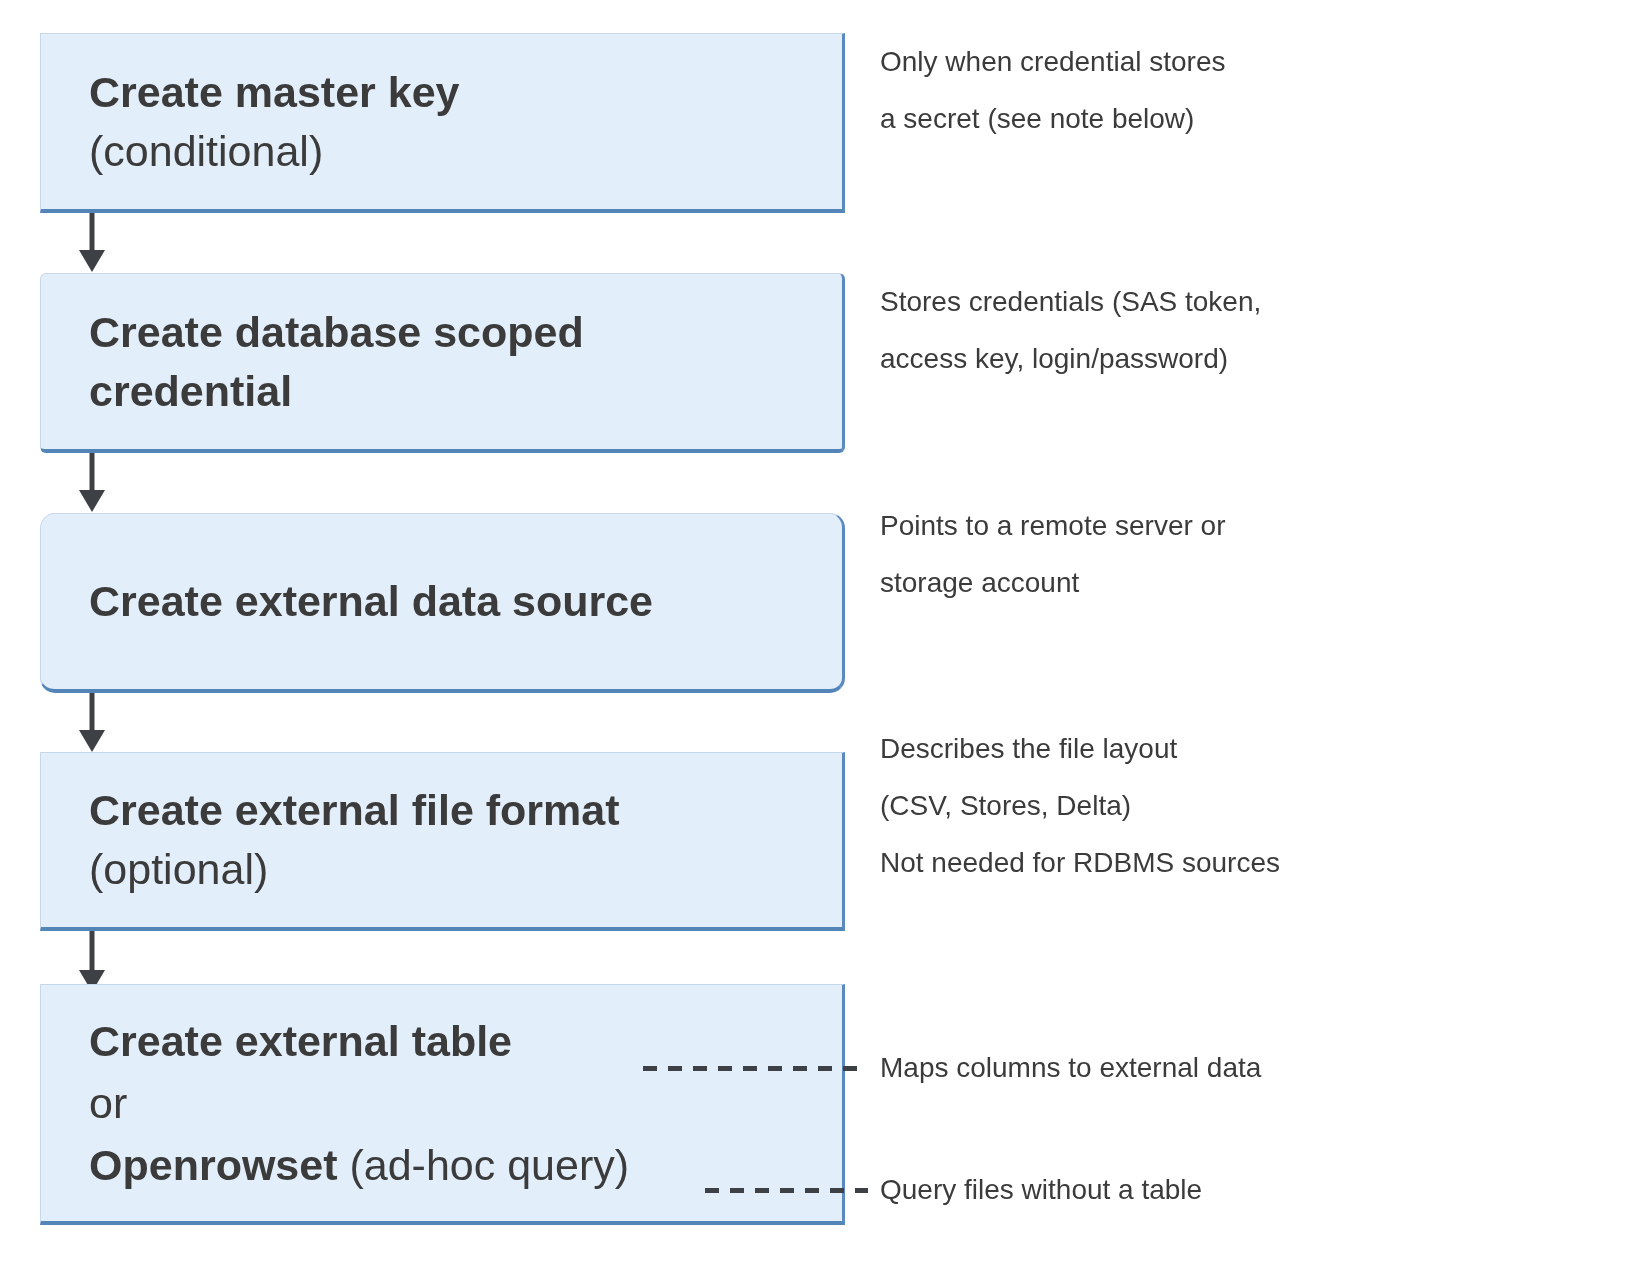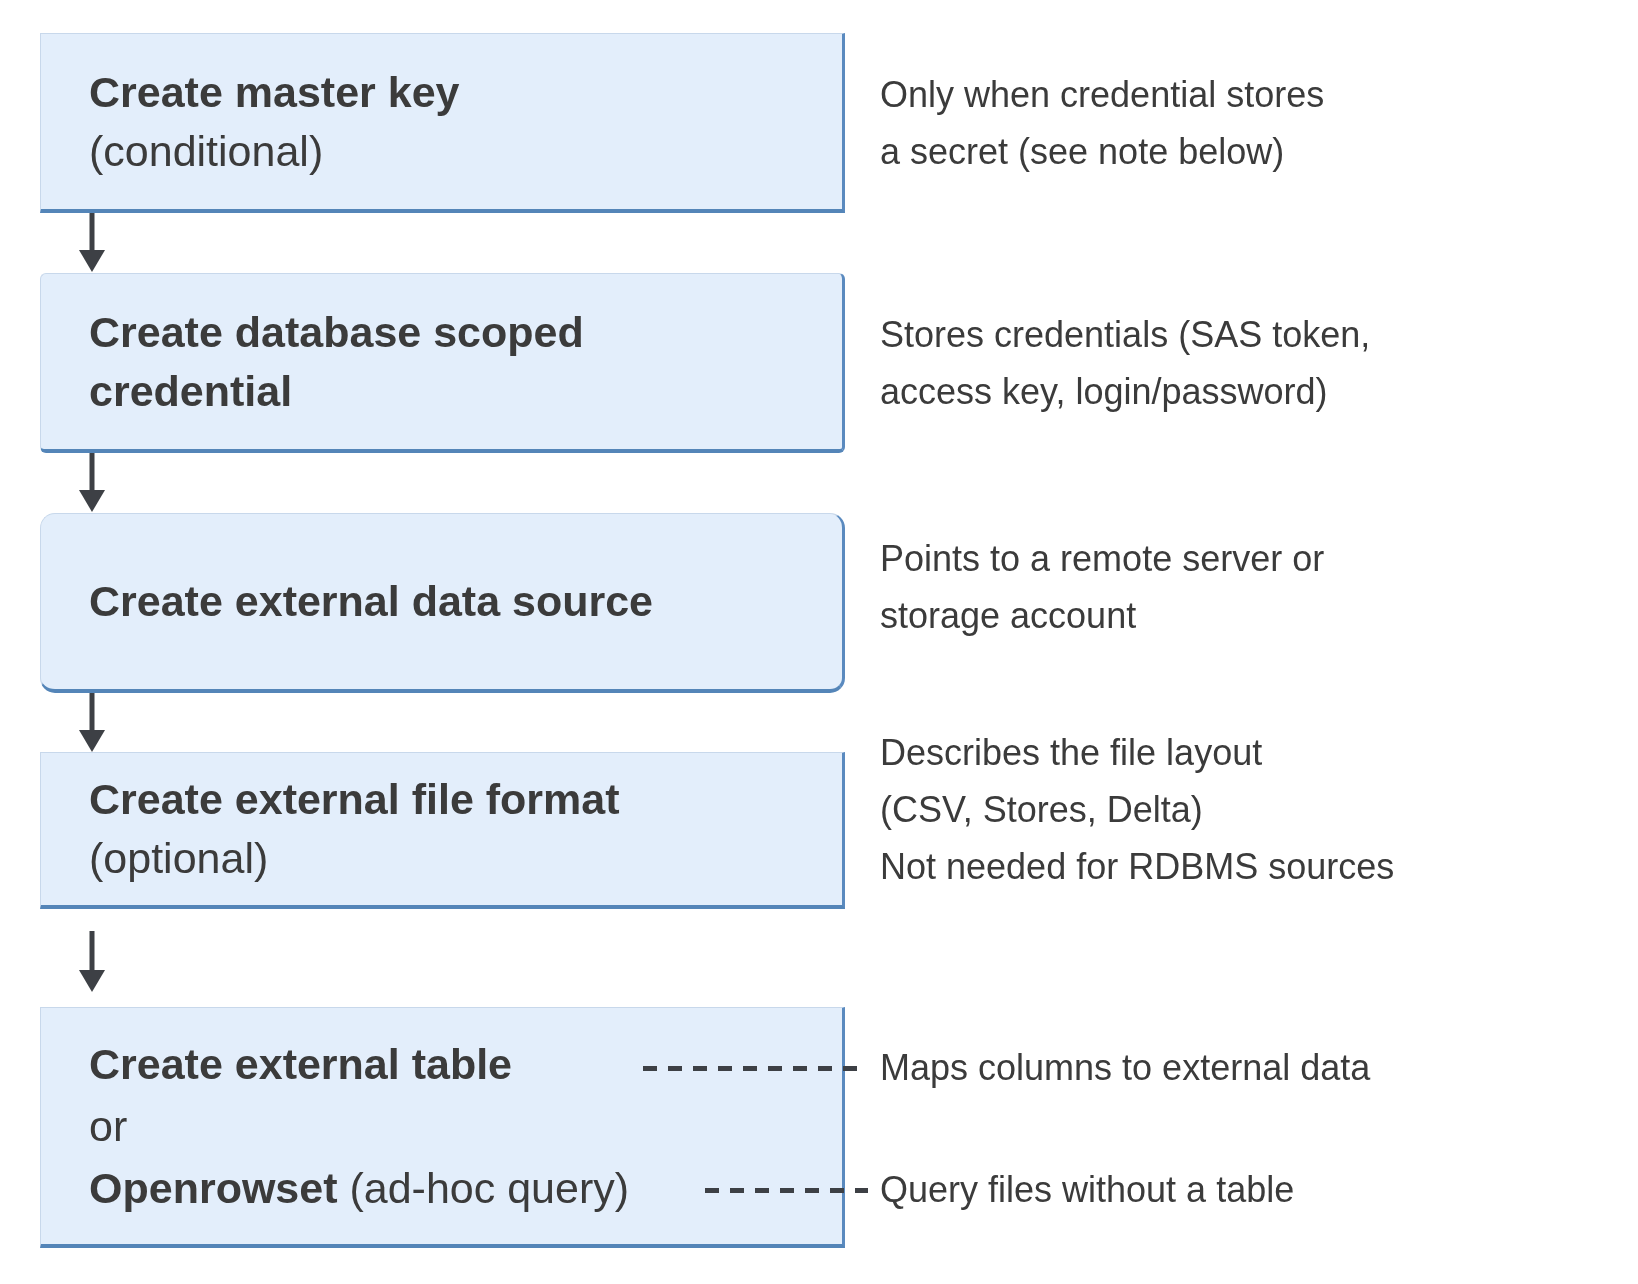--- a/index.html
+++ b/index.html
@@ -38,39 +38,38 @@
     justify-content: center;
     padding-left: 48px;
     font-size: 43px;
     line-height: 59px;
   }
   .box .line { display: block; white-space: nowrap; }
   .b { font-weight: 700; }
   #box1 { top: 33px;  height: 180px; }
   #box2 { top: 273px; height: 180px; border-radius: 6px; }
   #box3 { top: 513px; height: 180px; border-radius: 15px; }
-  #box4 { top: 752px; height: 157px; }
-  #box5 { top: 1007px; height: 241px; line-height: 62px; }
+  #box4 { top: 752px; height: 179px; }
+  #box5 { top: 984px; height: 241px; line-height: 62px; }
 
   
   .arrow { position: absolute; left: 78px; width: 28px; }
   #arrow1 { top: 213px; height: 60px; }
   #arrow2 { top: 453px; height: 60px; }
   #arrow3 { top: 693px; height: 60px; }
   #arrow4 { top: 931px; height: 62px; }
   .arrow svg { display: block; width: 100%; height: 100%; }
 
   
   .note {
     position: absolute;
     left: 880px;
     display: flex;
     flex-direction: column;
-    justify-content: center;
-    font-size: 36px;
+    font-size: 28px;
     line-height: 57px;
     white-space: nowrap;
   }
   #note1 { top: 33px;  height: 180px; }
   #note2 { top: 273px; height: 180px; }
   #note3 { top: 497px; height: 180px; }
   #note4 { top: 720px; height: 179px; }
   #note5a { top: 1039px; height: 57px; }
   #note5b { top: 1161px; height: 57px; }
 

